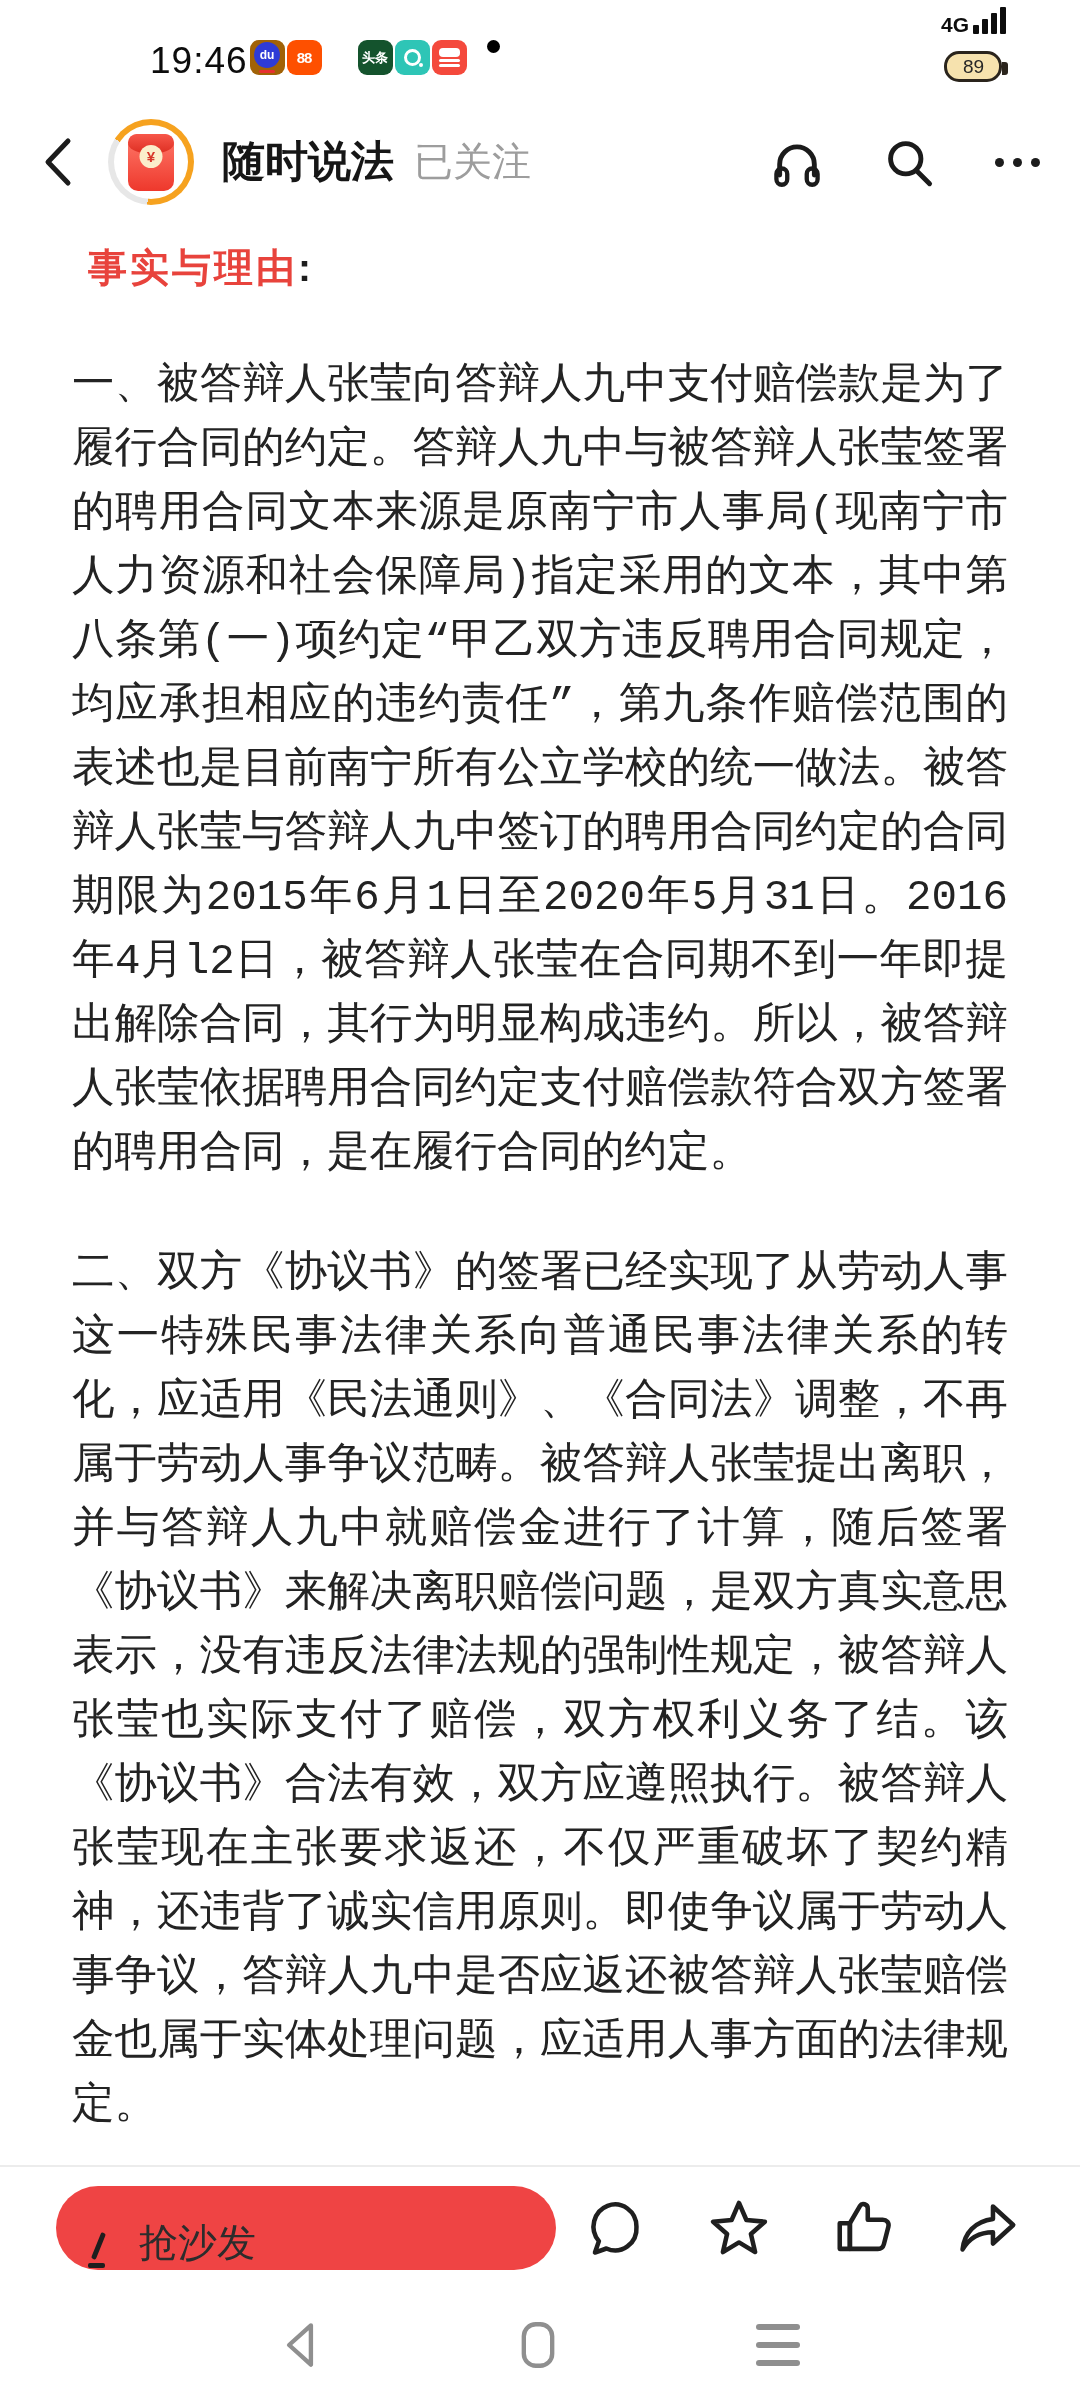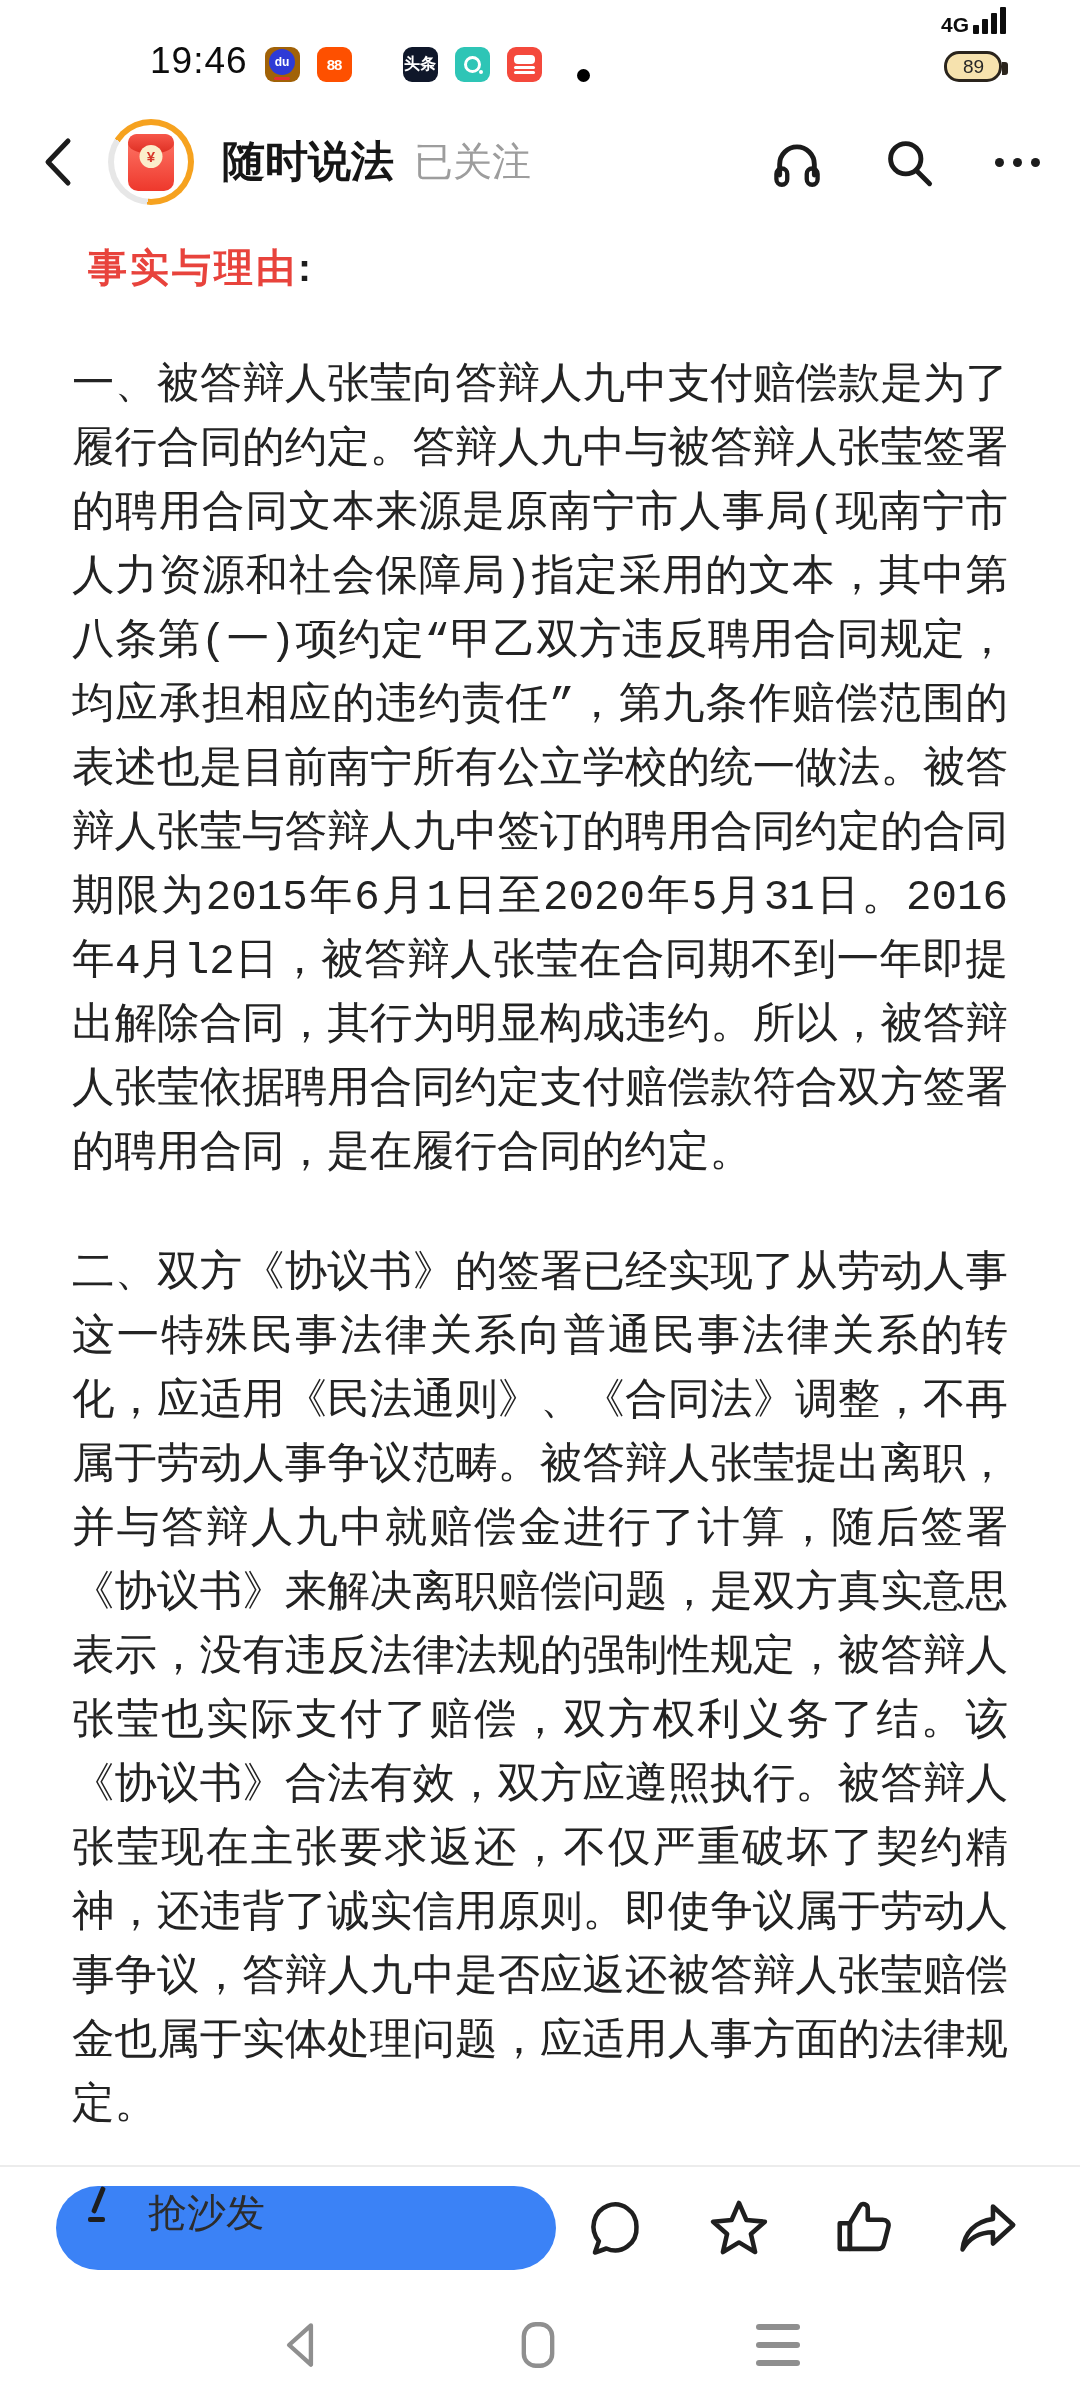--- a/index.html
+++ b/index.html
@@ -8,33 +8,33 @@
     position:relative; width:1080px; height:2400px; background:#ffffff;
     font-family:"Liberation Sans", sans-serif; overflow:hidden; margin:0 auto;
     color:#222;
   }
 
   
   .status-bar {
     position:absolute; top:0; left:0; width:1080px; height:92px;
     display:flex; align-items:flex-end; padding:0 74px 10px 150px;
   }
-  .sb-left { display:flex; align-items:flex-end; gap:15px; }
+  .sb-left { display:flex; align-items:flex-start; }
   .sb-time { font-size:37px; color:#0c0c0c; letter-spacing:1px; }
   .app-chip {
     width:35px; height:35px; border-radius:9px; display:flex;
     align-items:center; justify-content:center; flex-direction:column;
     overflow:hidden; margin-left:2px;
   }
   .chip-baidu { background:#a16207; }
   .chip-baidu .paw { width:26px; height:26px; border-radius:50%; background:#2e3bd6;
     color:#fff; font-size:12px; font-weight:bold; display:flex; align-items:center; justify-content:center; }
   .chip-baidu .bar { width:16px; height:3px; background:#e63030; margin-top:2px; border-radius:2px; }
   .chip-kuaishou { background:#fe5000; color:#fff; font-weight:bold; font-size:15px; letter-spacing:-1px; }
-  .chip-toutiao { background:#0f172a; color:#fff; font-weight:bold; font-size:16px;margin-left:36px; }
+  .chip-toutiao { background:#14532d; color:#fff; font-weight:bold; font-size:13px;margin-left:36px; }
   .chip-teal { background:#2ec5b6; position:relative; }
   .chip-teal .ring { width:17px; height:17px; border:3px solid #fff; border-radius:50%; }
   .chip-teal .dotz { position:absolute; right:7px; bottom:8px; width:4px; height:4px; background:#fff; border-radius:50%; }
   .chip-redbook { background:#f4493c; gap:2px; }
   .chip-redbook .pill { width:21px; height:9px; background:#fff; border-radius:4px; }
   .chip-redbook .line { width:21px; height:3px; background:#fff; border-radius:2px; }
   .sb-dot { width:13px; height:13px; background:#000; border-radius:50%; margin-left:20px; }
 
   .sb-right { margin-left:auto; display:flex; align-items:center; gap:17px;flex-direction:column; }
   .net-speed { text-align:center; font-size:19px; line-height:20px; color:#111; font-weight:bold; }
@@ -82,22 +82,22 @@
   .article-title .colon { color:#1d1d1d; letter-spacing:0; }
   .content p { margin:46px 0 0 0; font-size:42.5px; line-height:64px; color:#232323;
     text-align:justify; text-justify:inter-ideograph; word-break:break-all;font-family:Liberation Mono, monospace; }
   .content p + p { margin-top:56px; }
   .doc-link { color:#3a6191; text-decoration:none; }
 
   
   .bottom-bar { position:absolute; left:0; top:2165px; width:1080px; height:235px;
     background:#ffffff; border-top:2px solid #ececec; }
   .comment-row { height:116px; display:flex; align-items:center; padding:6px 62px 0 56px; }
-  .comment-pill { width:500px; height:84px; border-radius:42px; background:#3b82f6;
-    display:flex; align-items:flex-start; padding:0 30px; gap:36px; }
+  .comment-pill { width:500px; height:84px; border-radius:42px; background:#ef4444;
+    display:flex; align-items:flex-end; padding:0 30px; gap:27px; }
   .pen-icon { position:relative; width:26px; height:38px; flex:0 0 auto; }
   .pen-icon .nib { position:absolute; left:10px; top:0; width:5px; height:28px; background:#1e1e1e;
     transform:rotate(22deg); border-radius:2px; }
   .pen-icon .base { position:absolute; left:2px; bottom:2px; width:17px; height:5px; background:#1e1e1e; border-radius:2px;}
   .comment-placeholder { font-size:39px; color:#2c2c2c; }
   .action-icons { margin-left:auto; display:flex; align-items:center; gap:62px; }
 
   
   .nav-bar { position:absolute; left:0; top:2290px; width:1080px; height:110px;
     display:flex; align-items:center; justify-content:center; gap:198px; }

